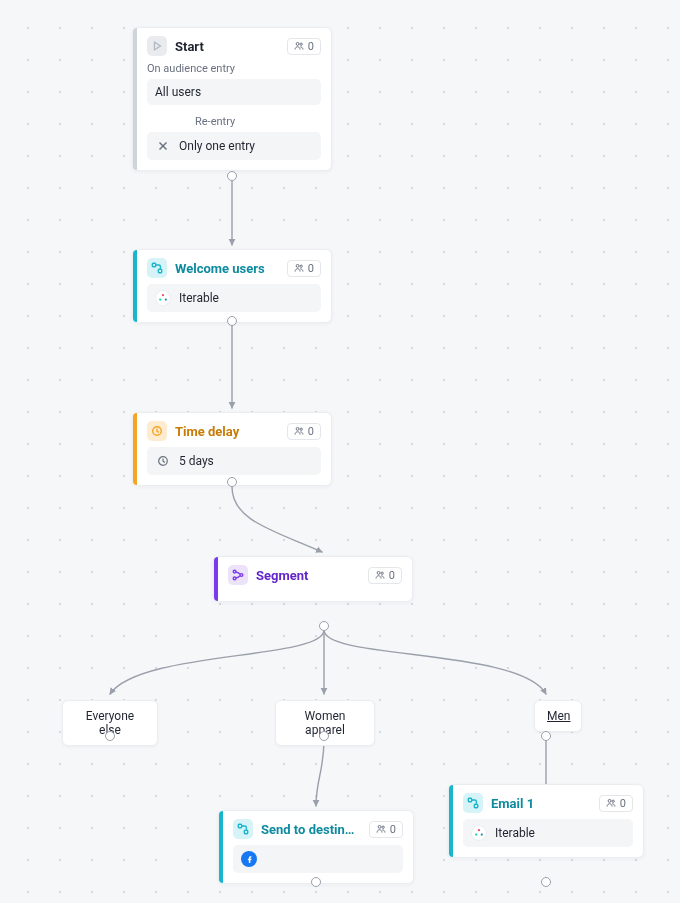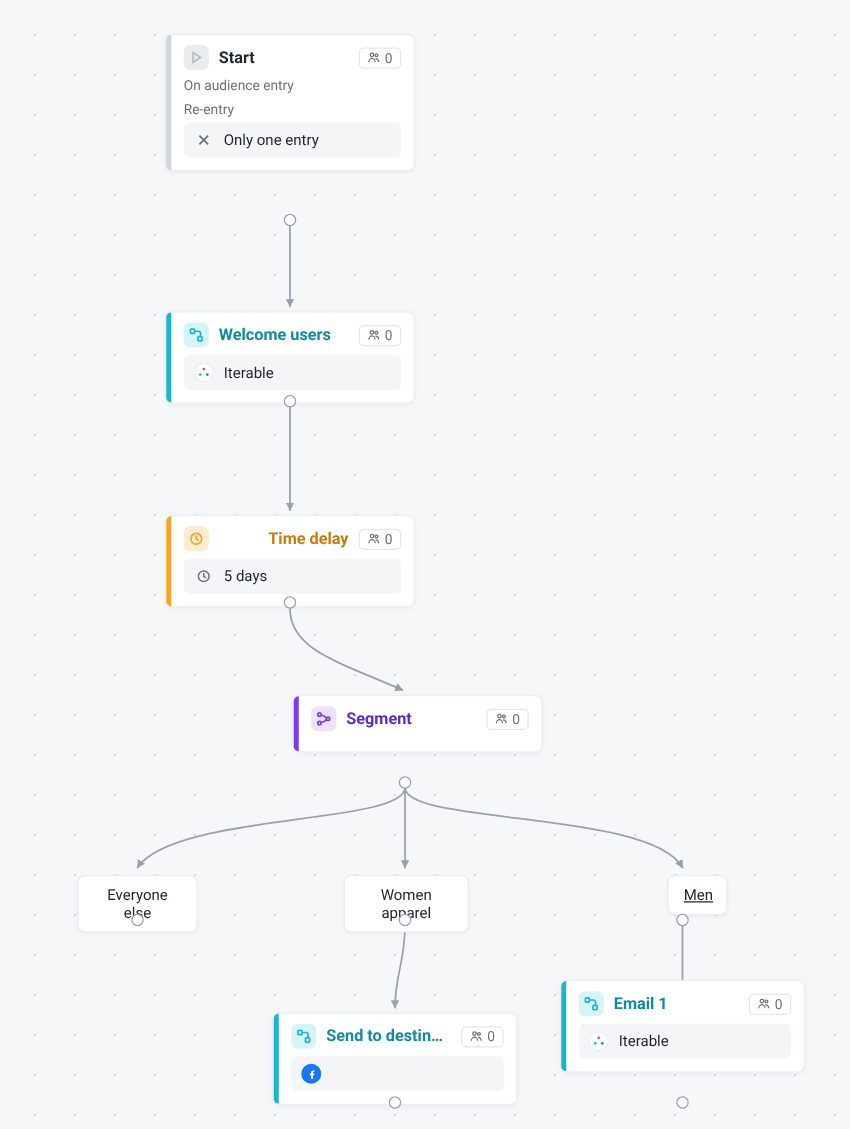--- a/index.html
+++ b/index.html
@@ -76,21 +76,21 @@
     font-size: 13px;
     font-weight: 700;
     color: var(--text);
     flex: 1 1 auto;
     min-width: 0;
     white-space: nowrap;
     overflow: hidden;
     text-overflow: ellipsis;
   }
   .title.cyan   { color: #0e8ba0; }
-  .title.amber  { color: #c77c07; text-align: right; }
+  .title.amber  { color: #c77c07; }
   .title.violet { color: #6327c9; }
 
   .ic {
     width: 20px; height: 20px;
     border-radius: 5px;
     display: inline-flex;
     align-items: center;
     justify-content: center;
     flex: 0 0 auto;
   }
@@ -218,20 +218,23 @@
               <circle cx="5" cy="4" r="2"></circle>
               <path d="M1.5 12c0-2.5 2-4 3.5-4s3.5 1.5 3.5 4"></path>
               <circle cx="10" cy="4.5" r="1.6"></circle>
               <path d="M8.8 8.2c1.8 0 3.7 1.2 3.7 3.8"></path>
             </g>
           </svg>
         <span>0</span>
       </span>
     </div>
     <div class="label">On audience entry</div>
+    <div class="pill">
+      <span>All users</span>
+    </div>
     <div class="label">Re-entry</div>
     <div class="pill">
       <span class="pi">
         <svg width="12" height="12" viewBox="0 0 12 12">
             <g class="stk-m">
               <line x1="2.5" y1="2.5" x2="9.5" y2="9.5"></line>
               <line x1="9.5" y1="2.5" x2="2.5" y2="9.5"></line>
             </g>
           </svg>
       </span>
@@ -314,21 +317,21 @@
               <path d="M7 4 V7.3 L9.2 8.6"></path>
             </g>
           </svg>
       </span>
       <span>5 days</span>
     </div>
   </div>
 </div>
 <div class="port" style="left:227px; top:477px;"></div>
 
-<div class="node with-stripe" style="left:234px; top:556px; width:200px;">
+<div class="node with-stripe" style="left:213px; top:556px; width:200px;">
   <div class="stripe violet"></div>
   <div class="content">
     <div class="head">
       <span class="ic violet">
         <svg width="12" height="12" viewBox="0 0 14 14">
             <g class="stk-v">
               <circle cx="3" cy="3" r="1.6"></circle>
               <circle cx="3" cy="11" r="1.6"></circle>
               <circle cx="11" cy="7" r="1.6"></circle>
               <path d="M4.5 3.5 Q8 4 9.4 6.3"></path>

